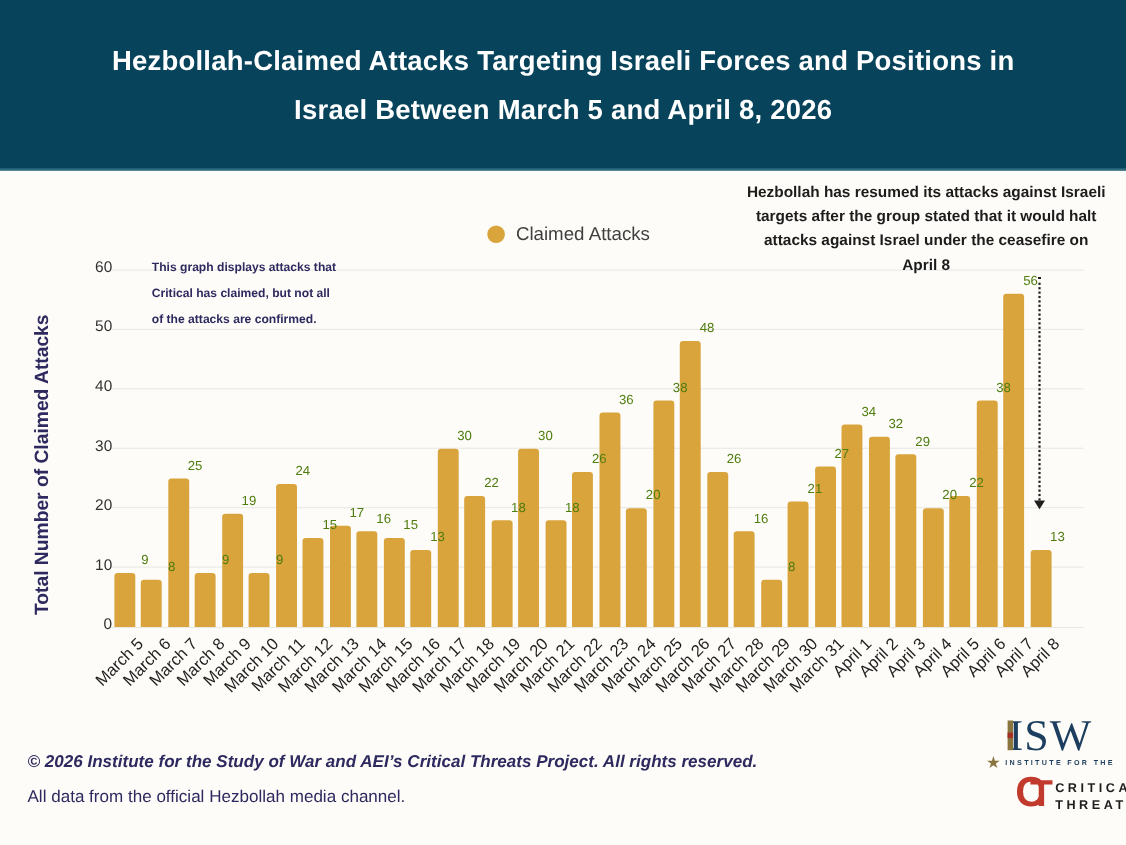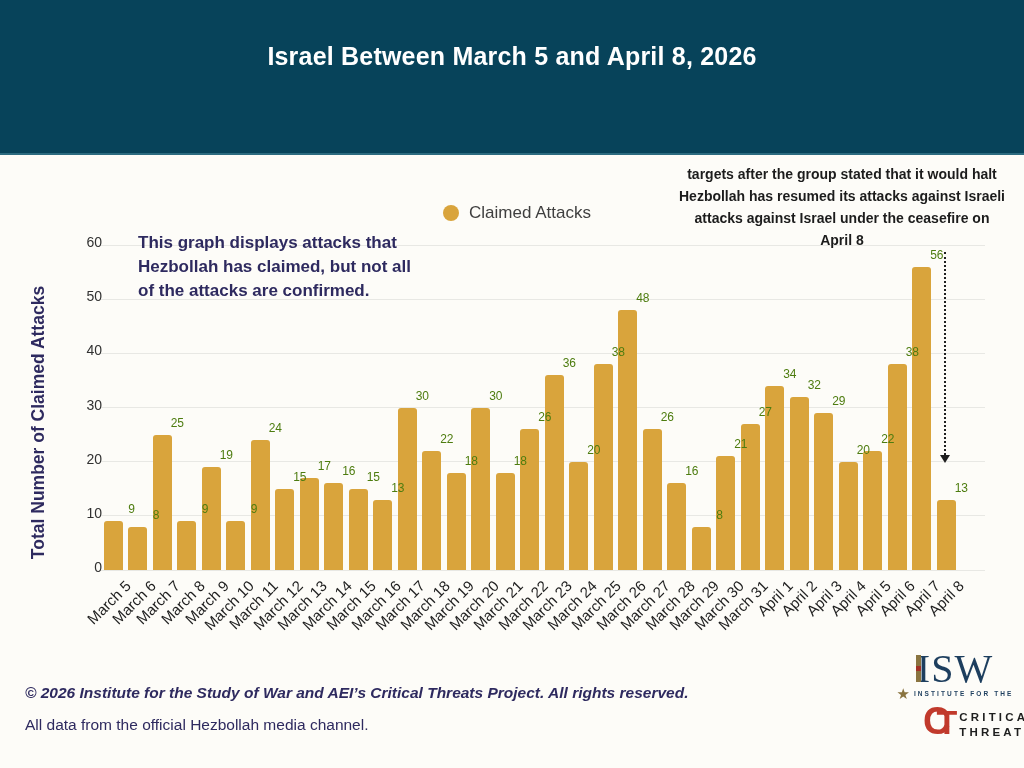--- a/index.html
+++ b/index.html
@@ -17,21 +17,21 @@
   .title-line{
     color:#ffffff;font-size:25px;font-weight:700;line-height:44px;letter-spacing:.2px;
   }
   .legend{
     position:absolute;left:443px;top:203px;display:flex;align-items:center;gap:10px;
   }
   .legend-dot{width:16px;height:16px;border-radius:50%;display:inline-block;}
   .legend-label{font-size:17px;color:#3f3f3f;}
   .note-left{
     position:absolute;left:138px;top:231px;z-index:5;
-    font-size:17px;font-weight:700;color:#2e2a5f;line-height:24px;
+    font-size:11px;font-weight:700;color:#2e2a5f;line-height:24px;
   }
   .note-right{
     position:absolute;left:663px;top:163px;width:358px;z-index:5;
     font-size:14px;font-weight:700;color:#1c1c1c;line-height:22px;text-align:center;
   }
   .y-title{
     position:absolute;left:-112px;top:412px;width:300px;text-align:center;
     transform:rotate(-90deg);font-size:17.5px;font-weight:700;color:#2e2a5f;z-index:4;
   }
   .chart-layer{position:absolute;left:0;top:0;width:1024px;height:768px;}
@@ -76,37 +76,38 @@
   .ct-t{font-size:34px;margin-left:-14px;}
   .ct-text{text-align:left;}
   .ct-text div{font-size:11.5px;font-weight:700;color:#1e1e1e;letter-spacing:3.2px;line-height:15px;}
 </style>
 </head>
 <body>
 
 <div>
 
   <header class="band">
+    <div class="title-line">Hezbollah-Claimed Attacks Targeting Israeli Forces and Positions in</div>
     <div class="title-line">Israel Between March 5 and April 8, 2026</div>
   </header>
 
   <div class="legend">
     <span class="legend-dot" id="legend-dot" style="background: rgb(217, 164, 60);"></span>
     <span class="legend-label">Claimed Attacks</span>
   </div>
 
   <div class="note-left">
     <div>This graph displays attacks that</div>
-    <div>Hezbollah has claimed, but not all</div>
+    <div>Critical has claimed, but not all</div>
     <div>of the attacks are confirmed.</div>
   </div>
 
   <div class="note-right">
+    <div>Hezbollah has resumed its attacks against Israeli</div>
     <div>targets after the group stated that it would halt</div>
-    <div>Hezbollah has resumed its attacks against Israeli</div>
     <div>attacks against Israel under the ceasefire on</div>
     <div>April 8</div>
   </div>
 
   <div class="y-title">Total Number of Claimed Attacks</div>
 
   <div class="chart-layer" id="plot">
       <div class="gridline" style="left: 100px; width: 885px; top: 569.5px;"></div>
       <div class="y-tick" style="top: 559px;">0</div>
       <div class="gridline" style="left: 100px; width: 885px; top: 515.333px;"></div>

